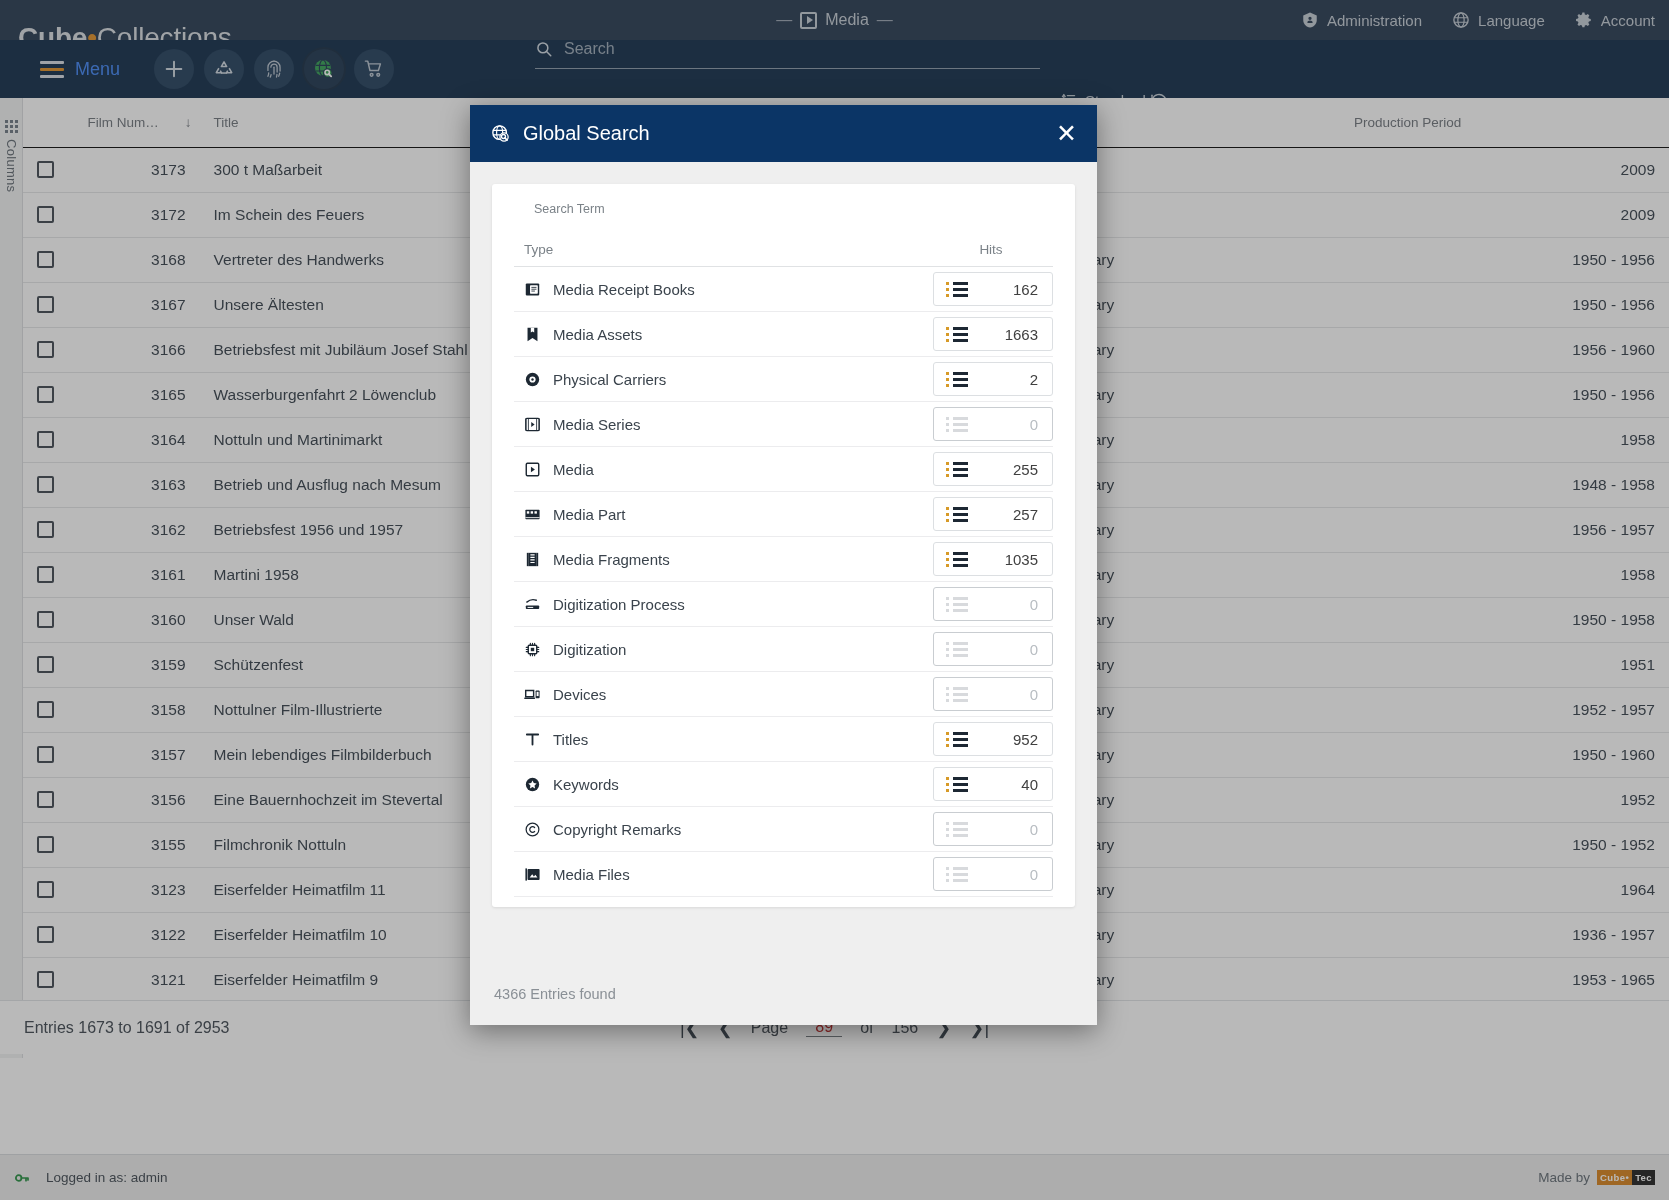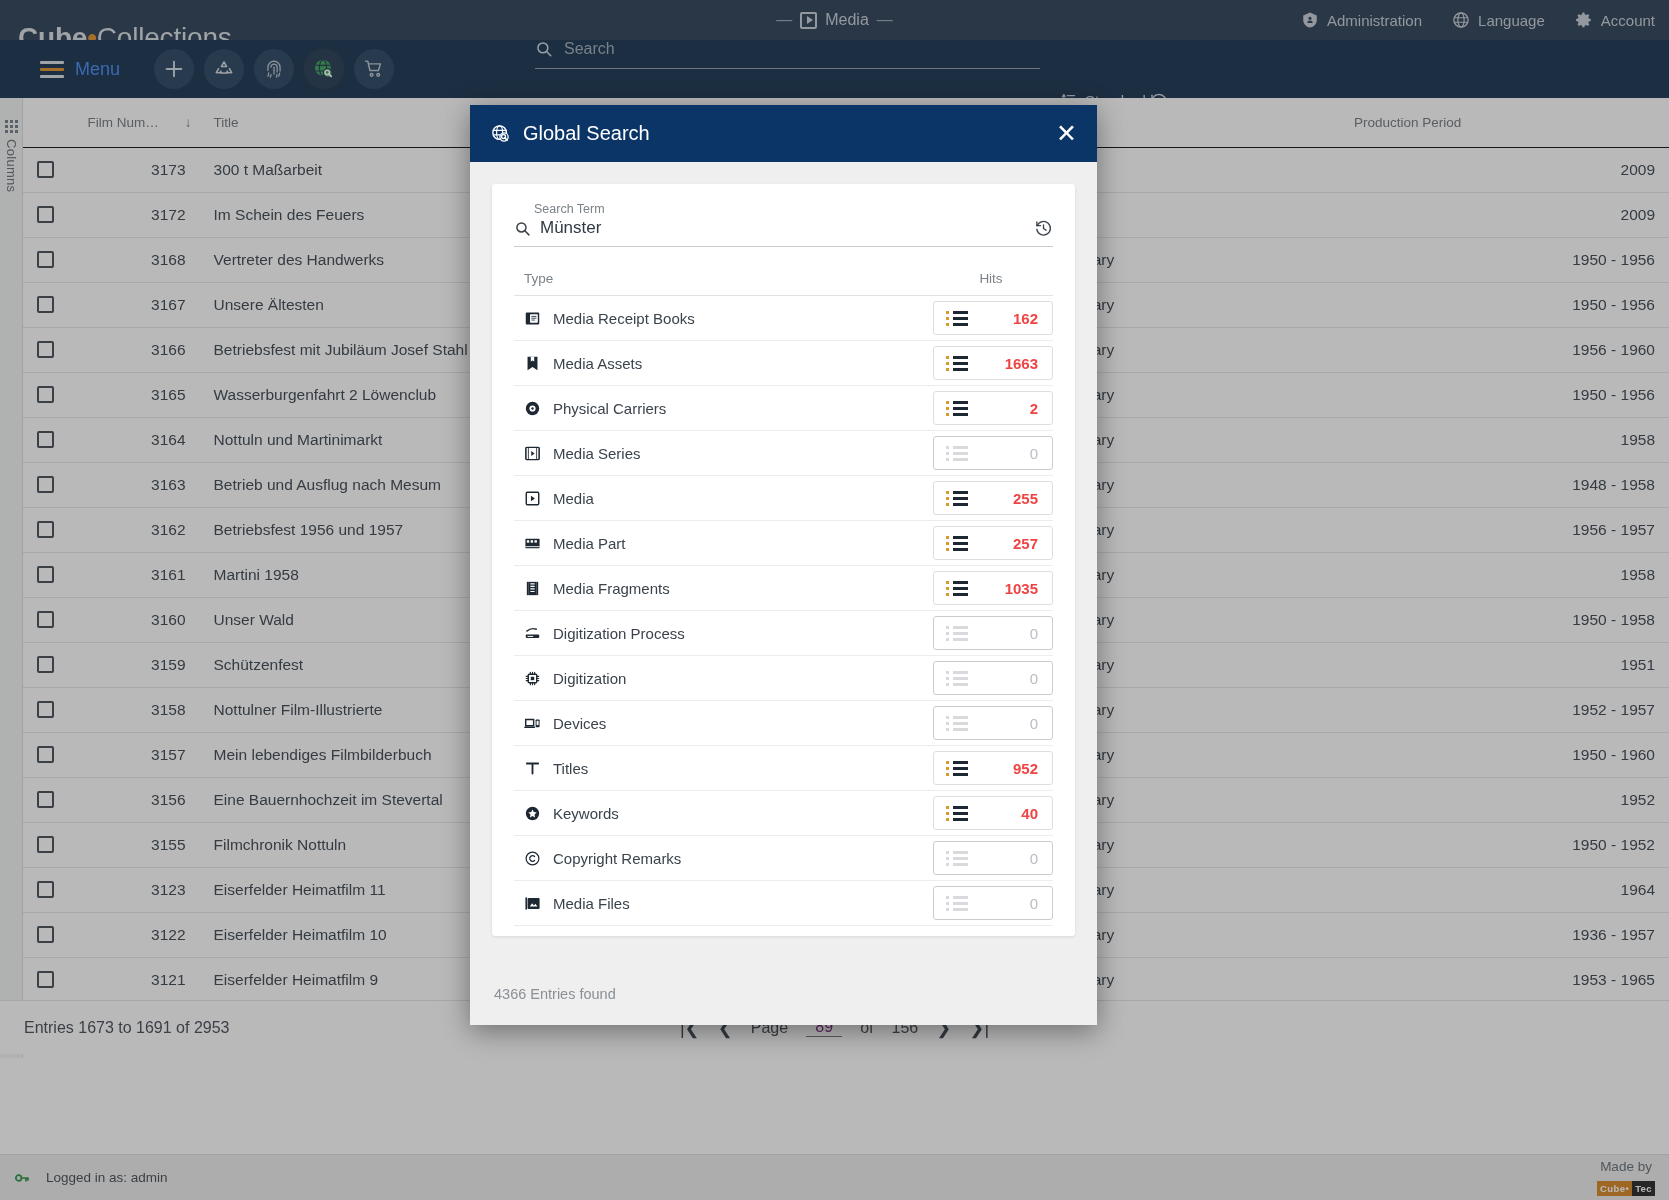--- a/index.html
+++ b/index.html
@@ -107,32 +107,32 @@
   .pagebar {
     position: absolute; left: 0; bottom: 46px; width: 1669px; height: 54px;
     background: #fff; border-top: 1px solid #dfe2e5;
     display: flex; align-items: center;
   }
   .entries-txt { margin-left: 24px; font-size: 16px; color: #3a434c; }
   .pager { position: absolute; left: 0; right: 0; display: flex; align-items: center; justify-content: center; gap: 18px; font-size: 16px; color: #3a434c; }
   .pager .nav { cursor: pointer; font-size: 18px; color: #2f3a45; }
   .pageinput {
     width: 36px; text-align: center; border: none; border-bottom: 1px solid #6b7178;
-    background: transparent; font-family: inherit; font-size: 16px; color: #701a75; outline: none;
+    background: transparent; font-family: inherit; font-size: 16px; color: #b91c1c; outline: none;
   }
 
   
   .statusbar {
     position: absolute; left: 0; bottom: 0; width: 1669px; height: 46px;
     background: #eceded; border-top: 1px solid #d7dadd;
     display: flex; align-items: center; justify-content: space-between; padding: 0 14px;
     font-size: 13.5px; color: #3a434c;
   }
   .status-left { display: flex; align-items: center; gap: 16px; }
-  .status-right { display: flex; align-items: center; gap: 7px; color: #5d666e; flex-direction: column; }
+  .status-right { display: flex; align-items: center; gap: 7px; color: #5d666e; }
   .cubetec-badge { display: inline-flex; height: 15px; font-size: 9.5px; font-weight: bold; letter-spacing: .4px; }
   .cubetec-badge .ct1 { background: #d77f16; color: #fff; padding: 0 3px; display: flex; align-items: center; }
   .cubetec-badge .ct2 { background: #191919; color: #fff; padding: 0 3px; display: flex; align-items: center; }
 
   
   .scrim { position: absolute; inset: 0; background: rgba(60,60,60,.36); }
   .modal {
     position: absolute; left: 470px; top: 105px; width: 627px; height: 920px;
     background: #efefef; box-shadow: 0 6px 26px rgba(0,0,0,.4);
     display: flex; flex-direction: column;
@@ -158,21 +158,21 @@
   .res-head .h-hits { width: 120px; text-align: center; }
 
   .res-row { display: flex; align-items: center; height: 45px; border-bottom: 1px solid #ececee; padding-left: 10px; }
   .res-row:last-child { border-bottom: 1px solid #ececee; }
   .res-label { flex: 1; display: flex; align-items: center; gap: 12px; font-size: 15px; color: #3a434c; }
   .hits-btn {
     width: 120px; height: 34px; border: 1px solid #dcdfe2; border-radius: 3px;
     display: flex; align-items: center; justify-content: space-between;
     padding: 0 14px 0 12px; cursor: pointer; background: #fff;
   }
-  .hits-btn .num { font-size: 15px; font-weight: bold; color: #ef4444; }
+  .hits-btn .num { font-size: 15px; font-weight: normal; color: #404040; }
   .hits-btn.zero { border-color: #c9cdd1; cursor: default; }
   .hits-btn.zero .num { font-weight: normal; color: #b8bdc2; }
 
   .listicon { display: grid; grid-template-columns: 3px 15px; grid-auto-rows: 3px; gap: 3px 4px; align-items: center; }
   .listicon i { display: block; height: 3px; }
   .listicon .b { background: #d79a28; }
   .listicon .l { background: #1d2833; }
   .hits-btn.zero .listicon .b { background: #d8dadd; }
   .hits-btn.zero .listicon .l { background: #d8dadd; }
 
@@ -582,37 +582,20 @@
         </span>
         <span>Global Search</span>
       </div>
       <div class="modal-x">✕</div>
     </div>
 
     <div class="modal-body">
       <div class="card">
 
         <div class="field-label">Search Term</div>
-        <div class="field-row">
-          <span class="ico">
-            <svg width="17" height="17" viewBox="0 0 24 24" fill="none" stroke="#3a434c" stroke-width="2.1">
-                <circle cx="10.5" cy="10.5" r="6.4"></circle>
-                <path d="M15.3 15.3 21 21" stroke-linecap="round"></path>
-              </svg>
-          </span>
-          <input value="Münster" style="">
-          <span class="ico">
-            <svg width="19" height="19" viewBox="0 0 24 24" fill="none" stroke="#3a434c" stroke-width="1.7" stroke-linecap="round">
-                <path d="M3.6 8.4V3.8"></path>
-                <path d="M3.6 8.4h4.6"></path>
-                <path d="M4.2 8.2A8.6 8.6 0 1 1 3.6 13"></path>
-                <path d="M12 7.6V12l3.2 2"></path>
-              </svg>
-          </span>
-        </div>
 
         <div class="res-head">
           <span class="h-type">Type</span>
           <span class="h-hits">Hits</span>
         </div>
 
         <div id="results-list">
             <div class="res-row">
               <div class="res-label">
                 <span class="ico">

